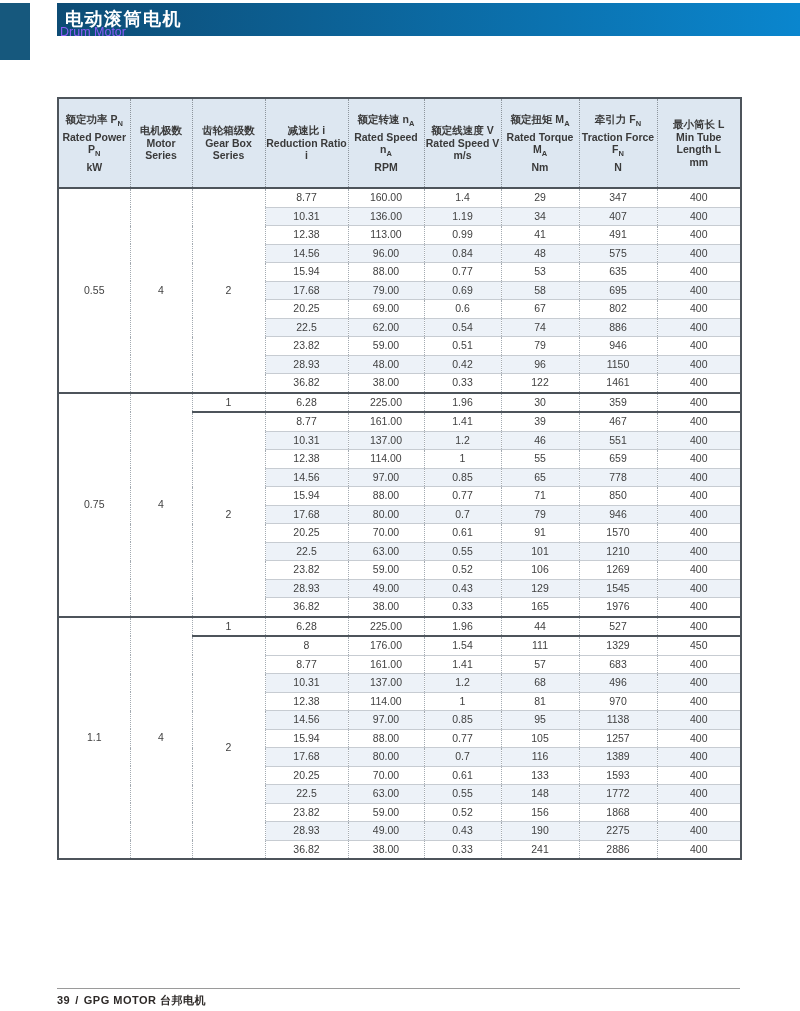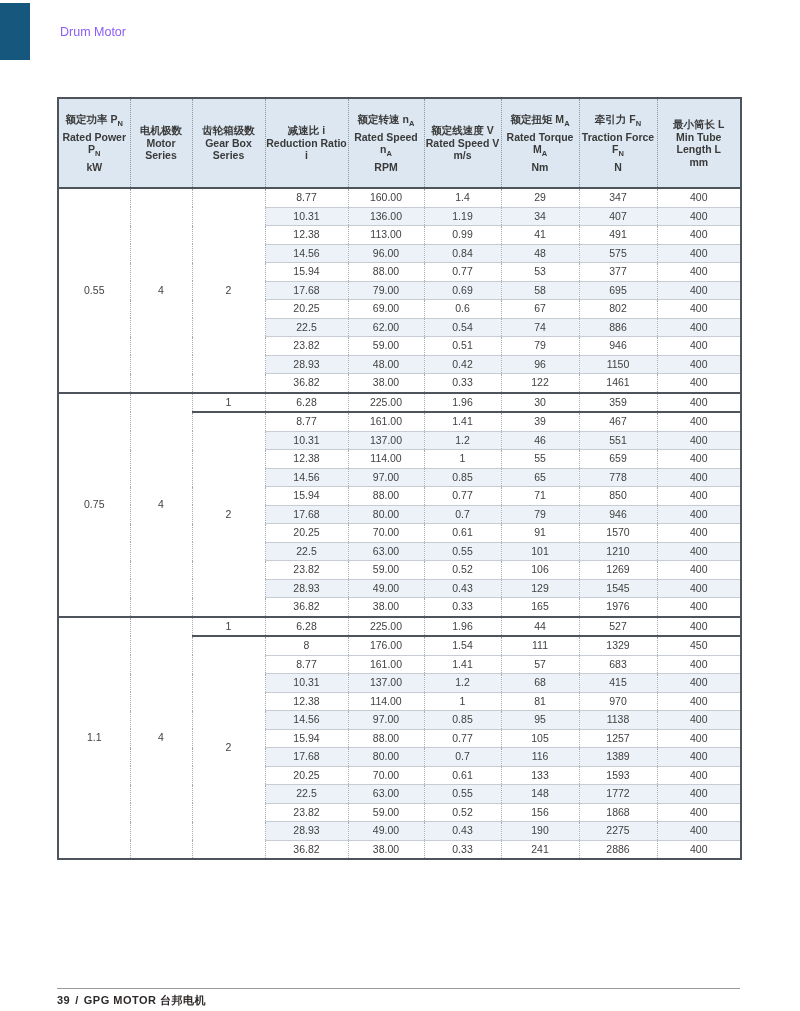--- a/index.html
+++ b/index.html
@@ -40,20 +40,23 @@
   .footer-text{position:absolute;left:57px;top:993px;font-size:11px;font-weight:bold;color:#2d2927;letter-spacing:.5px;}
   .footer-text .sep{margin:0 5px;}
 </style>
 </head>
 <body>
 
 <div class="page">
 
   <div class="accent-square" id="accent-square" style="background: rgb(22, 88, 125);"></div>
 
+  <div class="banner" id="banner" style="background: linear-gradient(90deg, rgb(13, 76, 117), rgb(10, 134, 206));">
+    <h1 class="banner-title">电动滚筒电机</h1>
+  </div>
   <div class="banner-subtitle">Drum Motor</div>
 
 
   <div class="tbl-wrap">
     <table id="spec-table">
       <colgroup>
         <col class="c1">
           <col class="c2">
           <col class="c3">
           <col class="c4">
@@ -143,21 +146,21 @@
             <td>0.84</td>
             <td>48</td>
             <td>575</td>
             <td>400</td>
           </tr>
           <tr>
             <td>15.94</td>
             <td>88.00</td>
             <td>0.77</td>
             <td>53</td>
-            <td>377</td>
+            <td>635</td>
             <td>400</td>
           </tr>
           <tr class="alt">
             <td>17.68</td>
             <td>79.00</td>
             <td>0.69</td>
             <td>58</td>
             <td>695</td>
             <td>400</td>
           </tr>
@@ -327,21 +330,21 @@
             <td>1.41</td>
             <td>57</td>
             <td>683</td>
             <td>400</td>
           </tr>
           <tr class="alt">
             <td>10.31</td>
             <td>137.00</td>
             <td>1.2</td>
             <td>68</td>
-            <td>415</td>
+            <td>496</td>
             <td>400</td>
           </tr>
           <tr>
             <td>12.38</td>
             <td>114.00</td>
             <td>1</td>
             <td>81</td>
             <td>970</td>
             <td>400</td>
           </tr>

